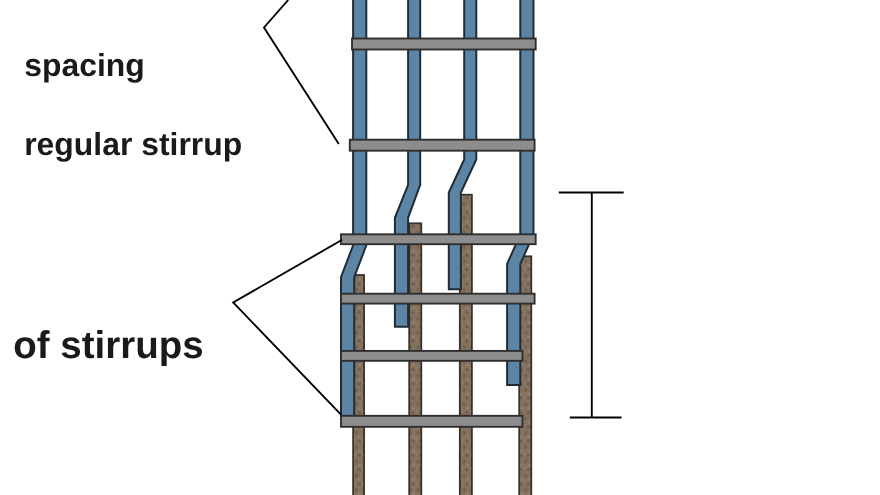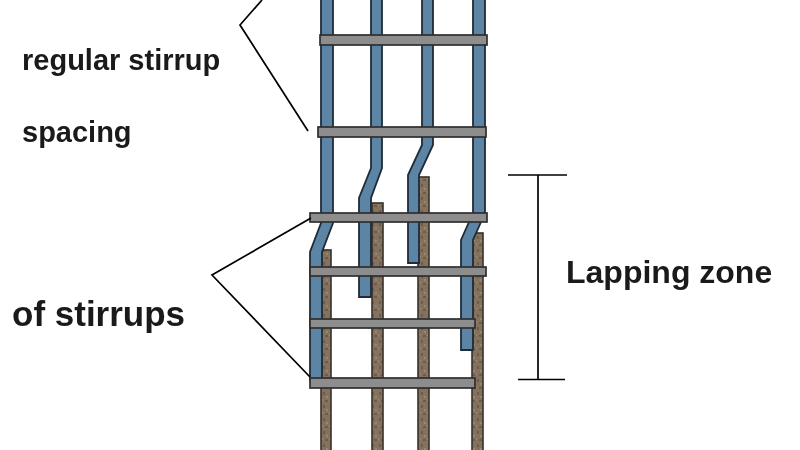--- a/index.html
+++ b/index.html
@@ -72,23 +72,22 @@
     <polyline class="ann-line" points="311,218 212,275 310,377"></polyline>
 
     <g>
       <path class="ann-line" d="M538,175 V380"></path>
       <path class="ann-line" d="M508,175 H567"></path>
       <path class="ann-line" d="M518,379.5 H565"></path>
     </g>
   </svg>
 
   <div class="label" id="label-regular">
+    <span class="lbl-line">spacing</span>
     <span class="lbl-line">regular stirrup</span>
-    <span class="lbl-line">spacing</span>
   </div>
 
   <div class="label" id="label-close">
     <span class="lbl-line">of stirrups</span>
   </div>
 
-  <div class="label" id="label-lapping">Lapping zone</div>
 
 </div>
 
 </body></html>

